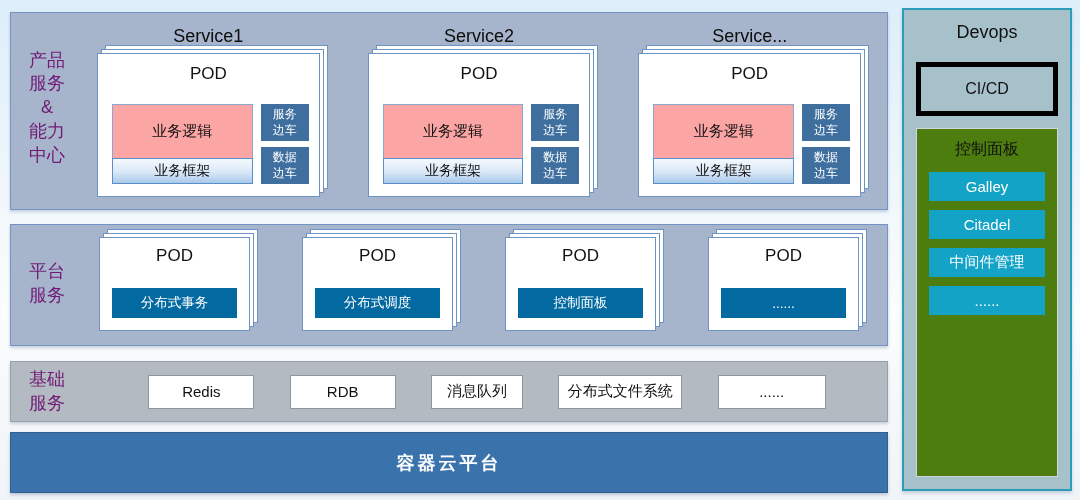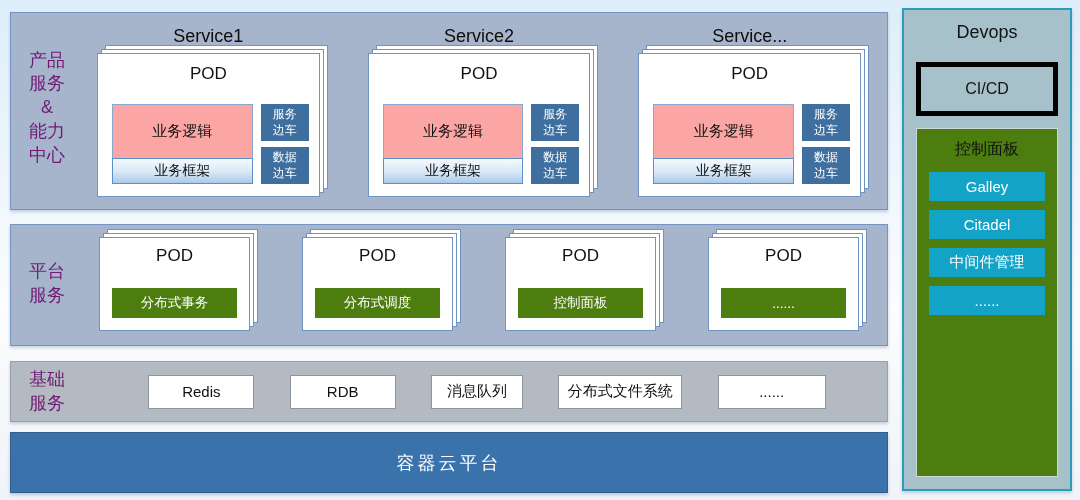--- a/index.html
+++ b/index.html
@@ -26,20 +26,21 @@
   }
   .band1 { height:198px; padding:6px 18px 12px 0; }
   .band2 { height:122px; margin-top:14px; padding:12px 18px 14px 0; }
   .band3 { height:61px;  margin-top:15px; background:#b4bac1; border-color:#99a0a9;
            padding:0 26px 0 0; }
   .container-bar {
     height:61px; margin-top:10px; background:#3a72ab; border:1px solid #315f90;
     display:flex; align-items:center; justify-content:center;
     color:#fff; font-size:18px; letter-spacing:3px;
     box-shadow:0 2px 3px rgba(110,130,160,.4);
+    font-weight:bold;
   }
 
   
   .stack { position:relative; flex:1; }
   .stack .card { position:relative; z-index:2; height:100%;
                  background:#fff; border:1px solid #6f94c4;gap:16px; }
   .stack::before, .stack::after { content:""; position:absolute; background:#fff;
                  border:1px solid #6f94c4; }
   .stack::before { top:-4px; right:-4px; bottom:4px; left:4px; z-index:1; }
   .stack::after  { top:-8px; right:-8px; bottom:8px; left:8px; z-index:0; }
@@ -59,21 +60,21 @@
   .frame-bar { height:26px; margin-top:-1px; border:1px solid #5b8fc9;
                background:linear-gradient(180deg,#f4f9fd 0%,#d9e8f7 55%,#a9c9ea 100%);
                display:flex; align-items:center; justify-content:center; font-size:14px; }
   .sidecar-col { width:48px; flex:0 0 48px; display:flex; flex-direction:column; gap:6px; }
   .sidecar { flex:1; background:#3f6f9f; color:#fff; font-size:12px; line-height:1.3;
              display:flex; align-items:center; justify-content:center; text-align:center; }
 
   
   .pods { flex:1; display:flex; gap:52px; padding:0 10px 0 16px; }
   .pcard { display:flex; flex-direction:column; padding:4px 12px 12px; }
-  .pdark { flex:1; background:#4d7c0f; color:#fff; font-size:13.5px;
+  .pdark { flex:1; background:#0369a1; color:#fff; font-size:13.5px;
            display:flex; align-items:center; justify-content:center; margin-top:2px; }
 
   
   .infra-row { flex:1; display:flex; align-items:center; justify-content:space-evenly;
                padding-left:30px; }
   .infra-box { background:#fff; border:1px solid #8f959e; height:34px;
                display:flex; align-items:center; justify-content:center; font-size:15px; }
   .iw1{width:106px}.iw2{width:106px}.iw3{width:92px}.iw4{width:124px}.iw5{width:108px}
 
   

